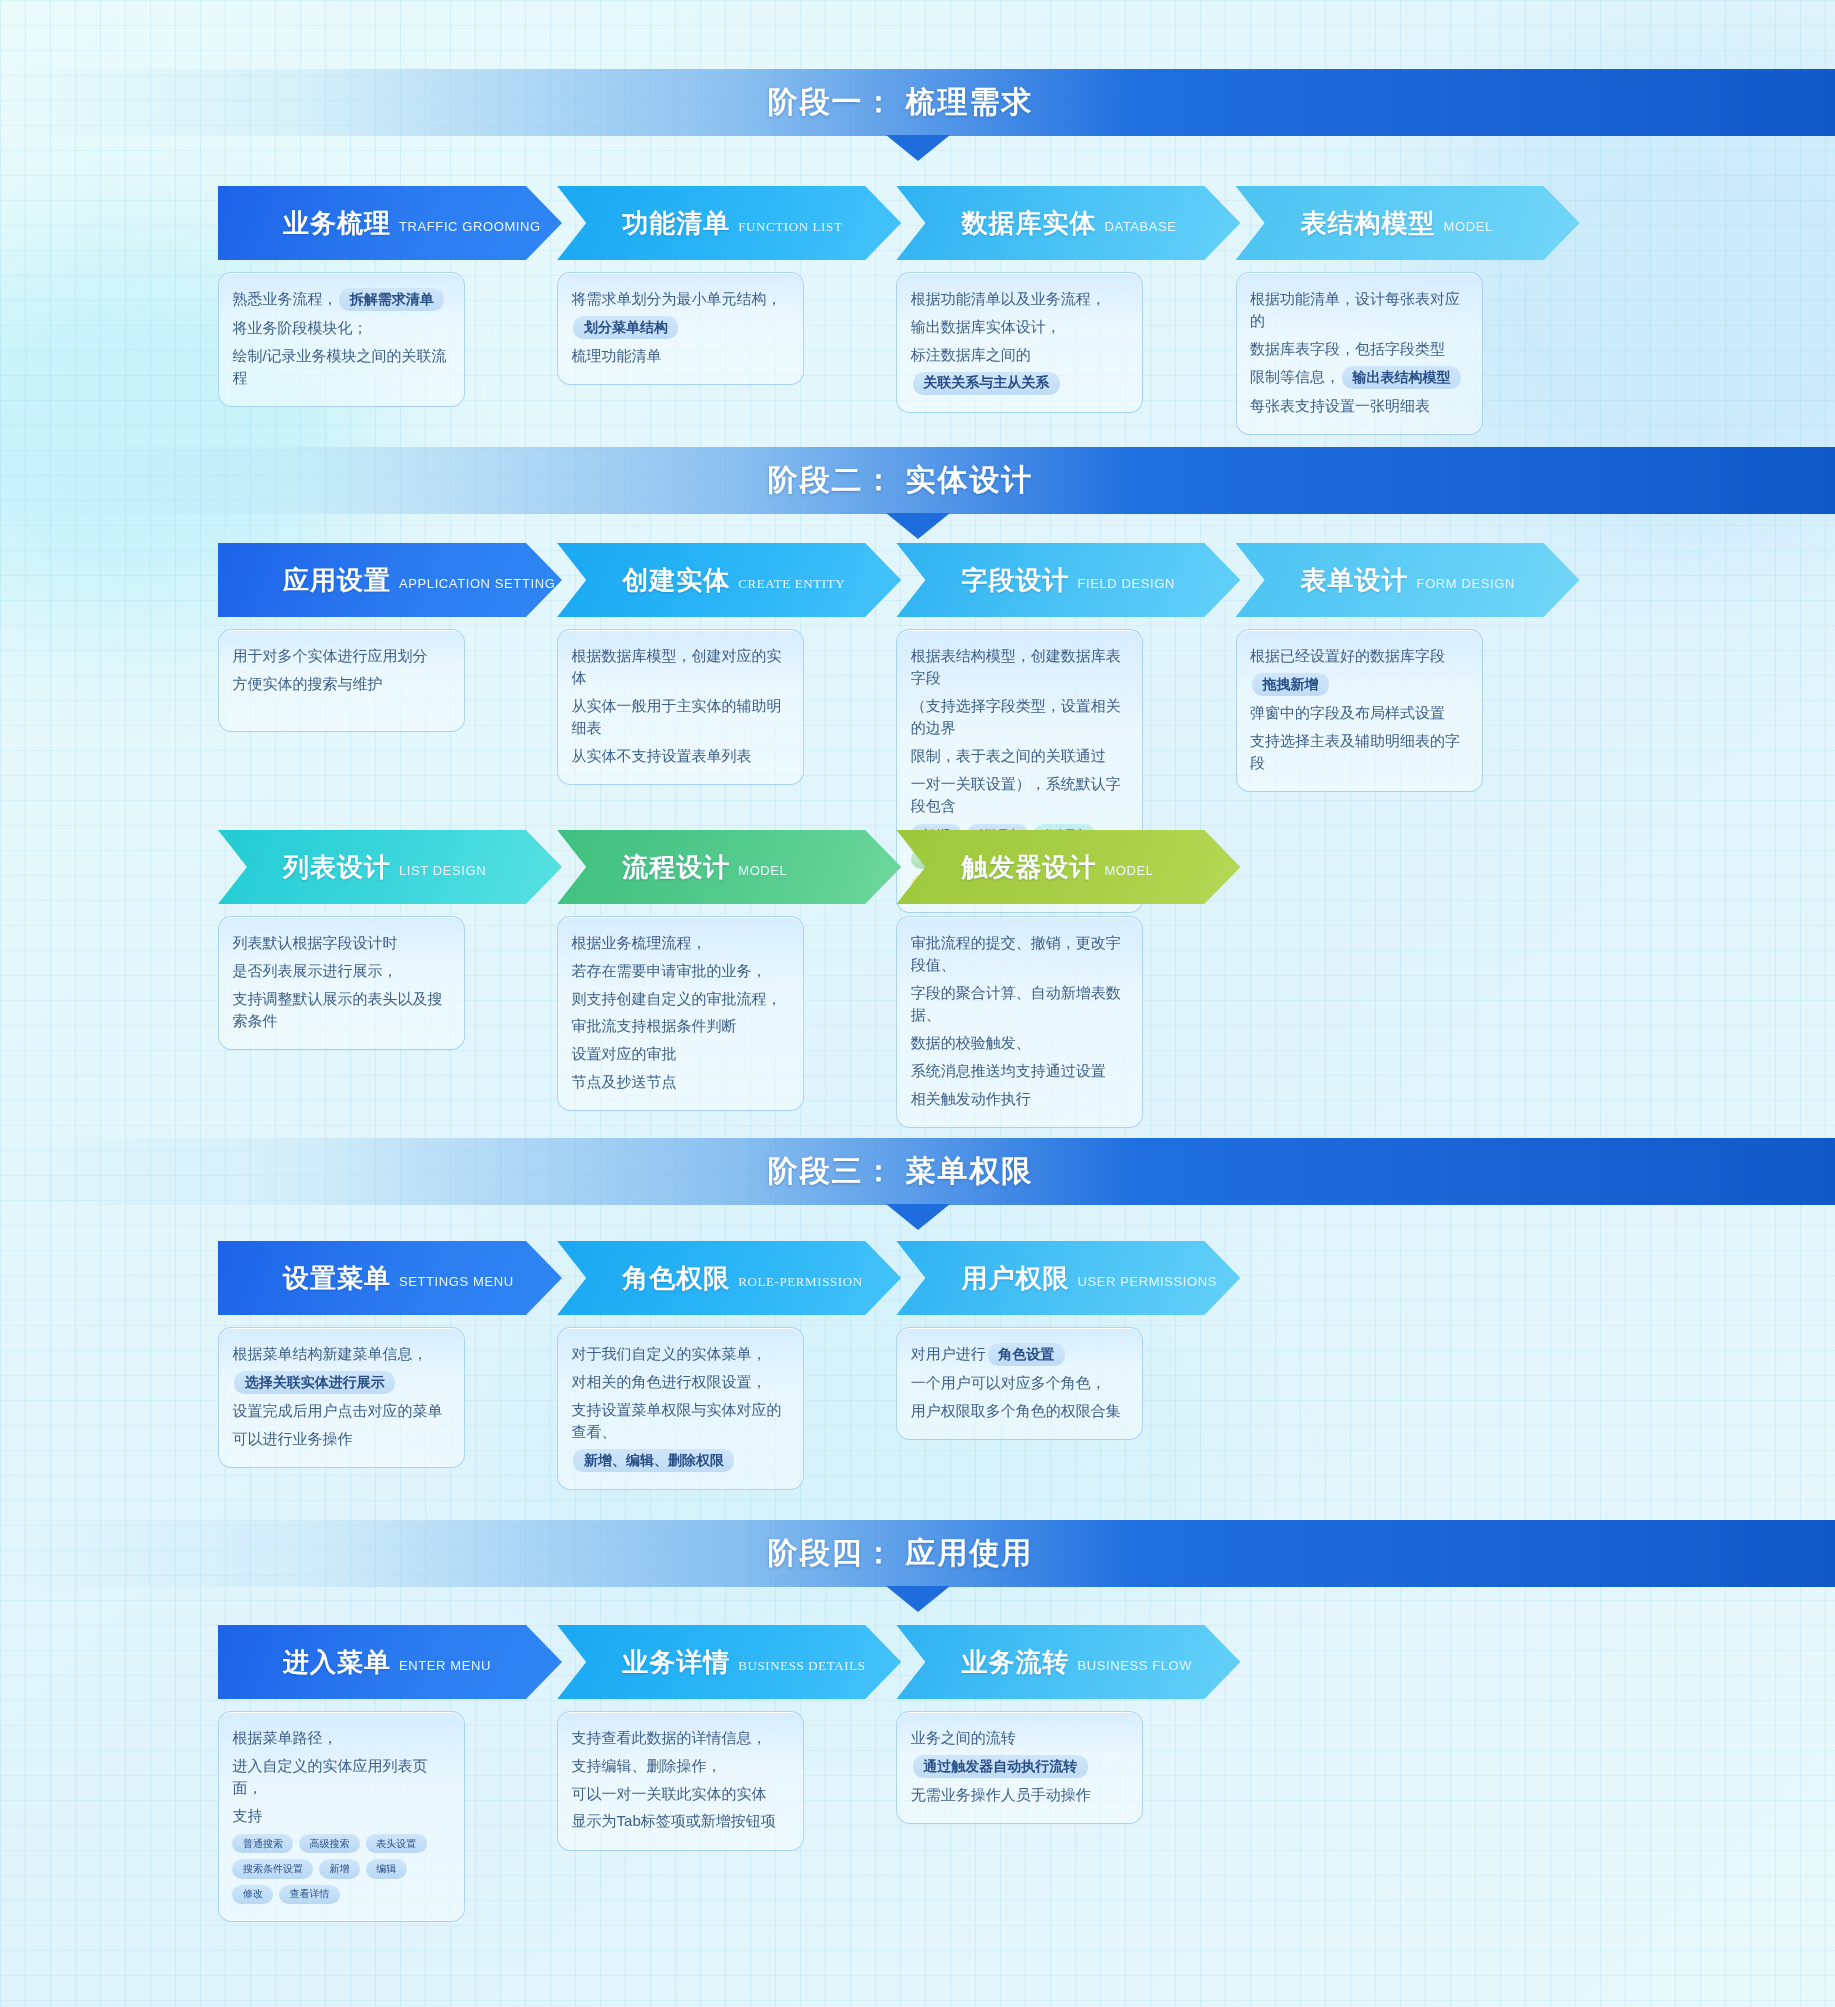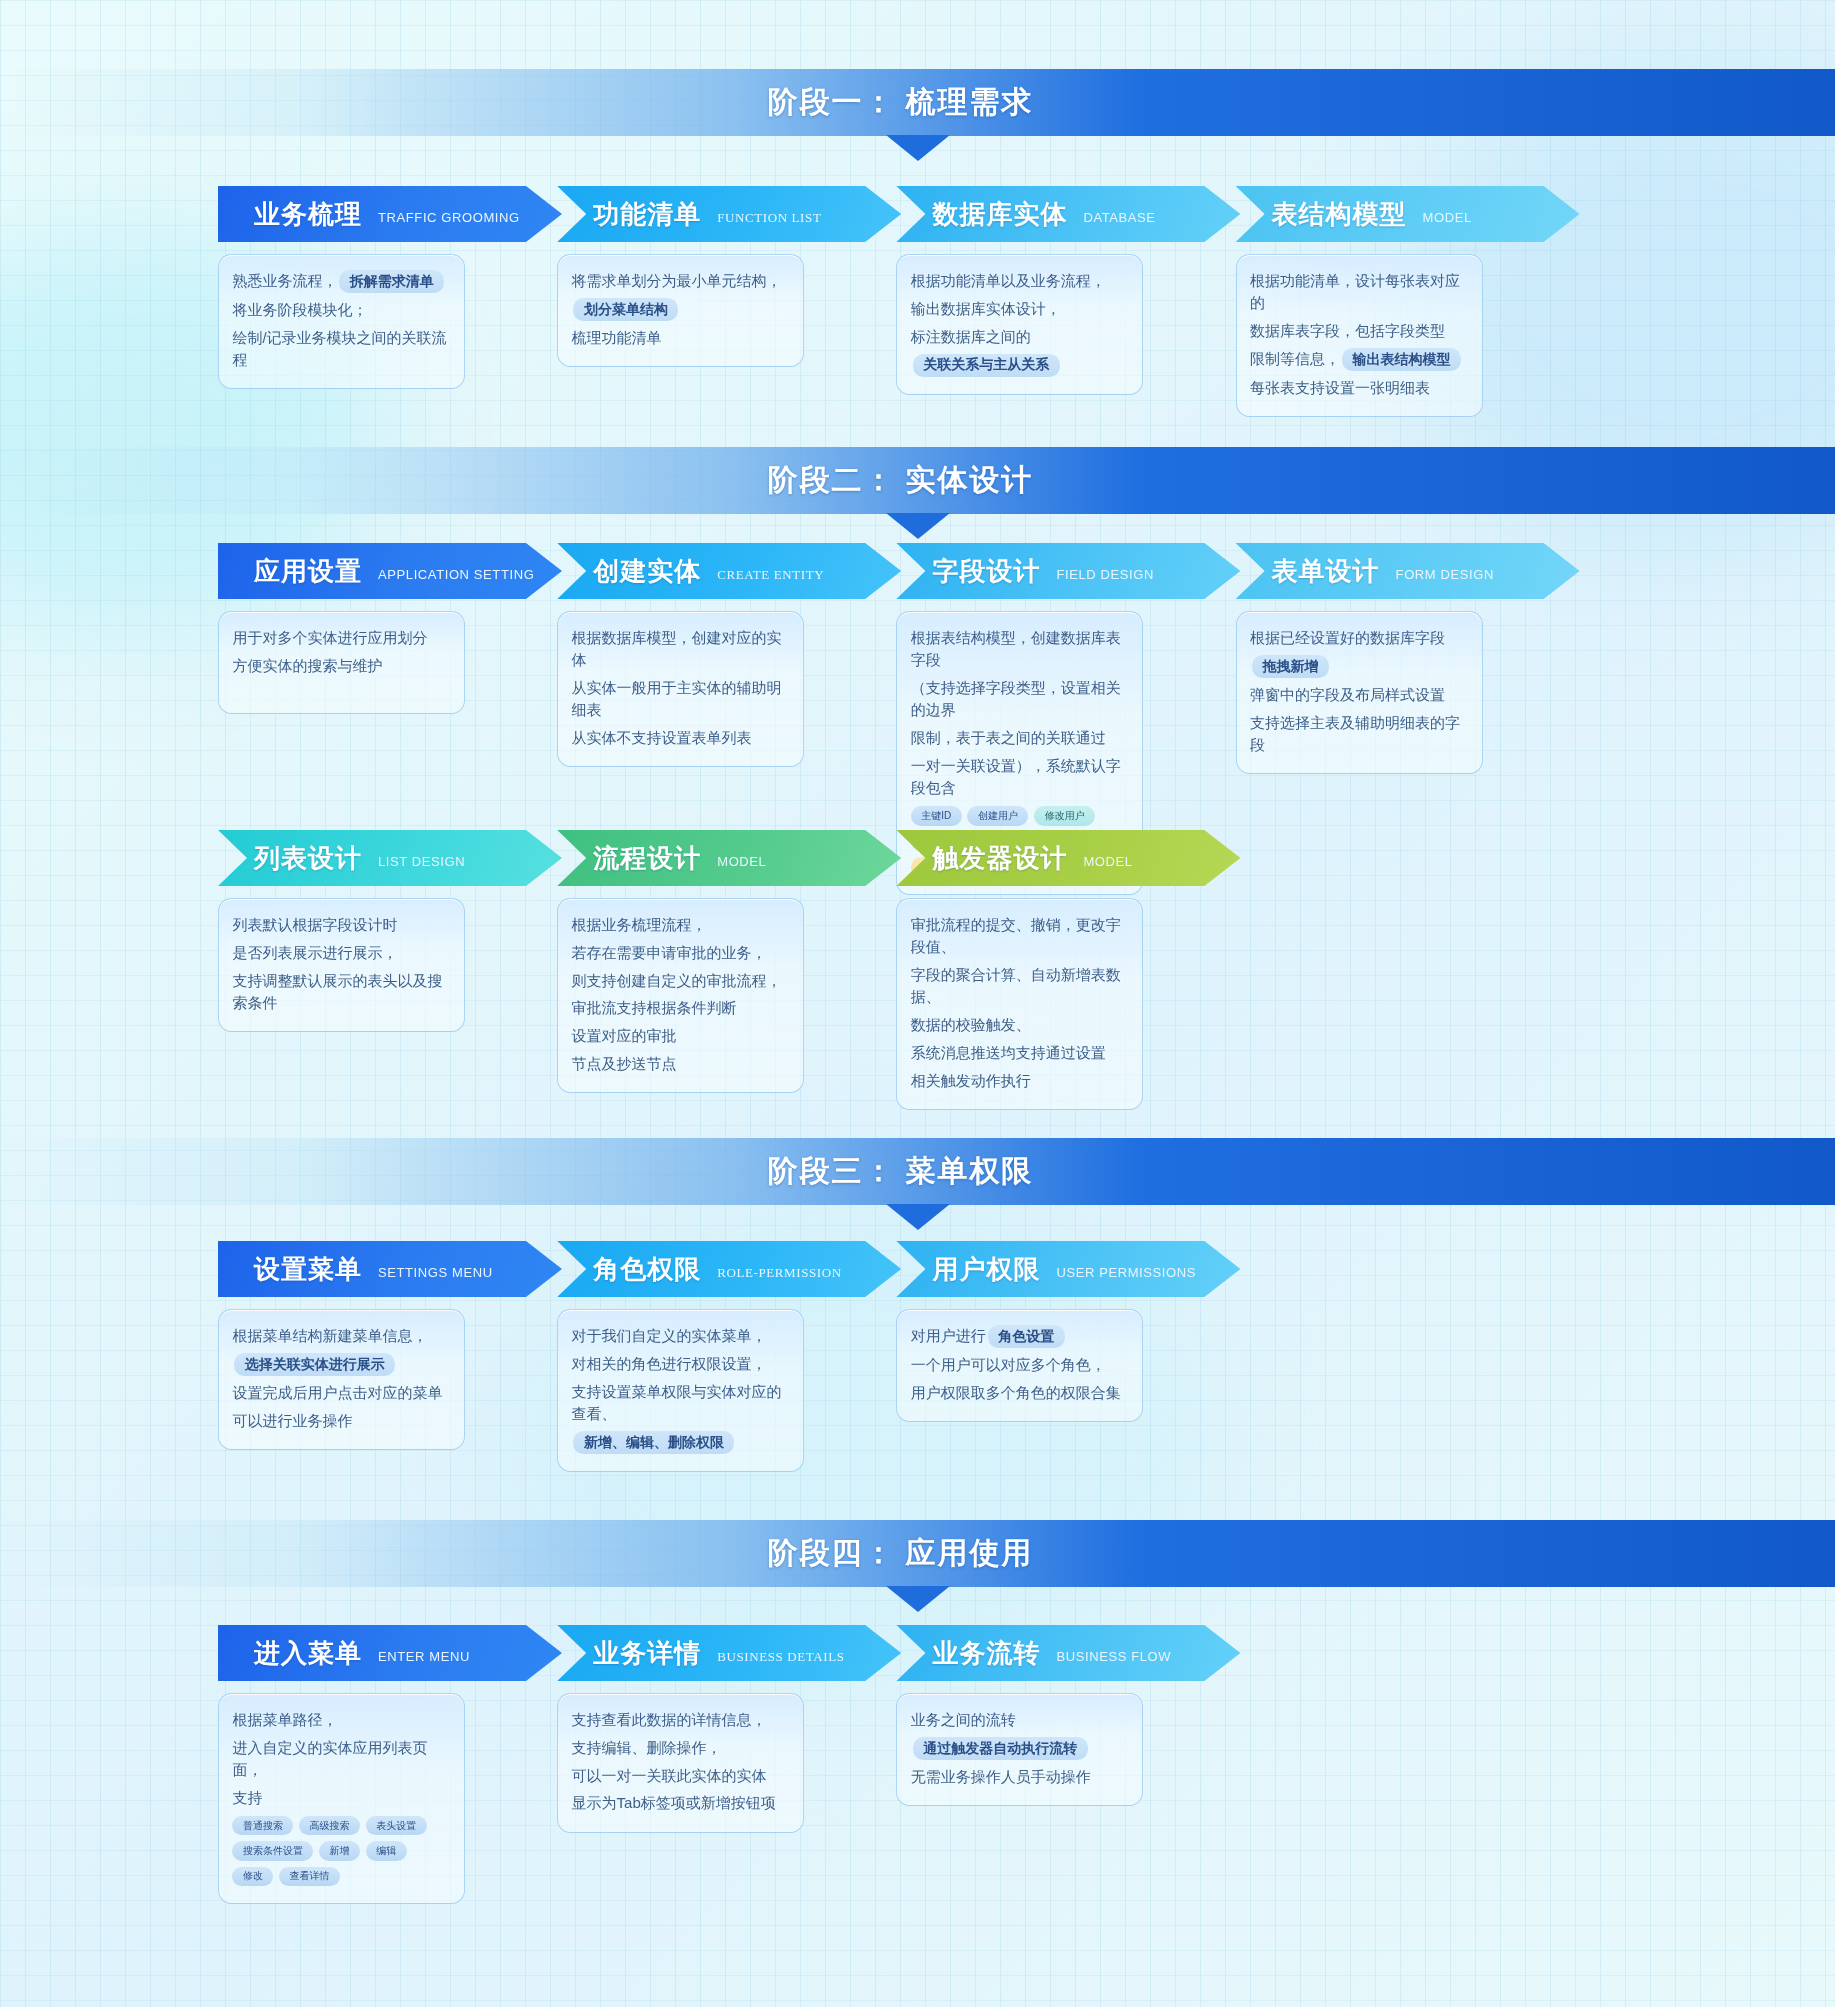--- a/index.html
+++ b/index.html
@@ -48,30 +48,30 @@
   .stage-banner .title{
     color:#ffffff;font-size:30px;font-weight:bold;letter-spacing:1.9px;
     text-shadow:0 1px 2.9px rgba(10,60,130,.35);
     transform:translateX(-17px);
   }
 
   
   .row{position:absolute;display:flex;align-items:flex-start;}
   .col{position:relative;width:344px;margin-right:-4.8px;}
   .chev{
-    position:relative;height:56px;display:flex;align-items:center;
-    padding-left:36px;box-sizing:border-box;
+    position:relative;height:74px;display:flex;align-items:center;
+    padding-left:65px;box-sizing:border-box;
     clip-path:polygon(0 0, calc(100% - 36px) 0, 100% 50%, calc(100% - 36px) 100%, 0 100%);
   }
   .chev.notched{
     clip-path:polygon(0 0, calc(100% - 36px) 0, 100% 50%, calc(100% - 36px) 100%, 0 100%, 29px 50%);
   }
   .chev .cn{color:#fff;font-size:26px;font-weight:bold;letter-spacing:1px;
             text-shadow:0 1px 1.9px rgba(0,50,120,.25);white-space:nowrap;}
-  .chev .en{color:#eaf6ff;font-size:13px;letter-spacing:0.6px;margin-left:16px;white-space:nowrap;
+  .chev .en{color:#eaf6ff;font-size:13px;letter-spacing:0.6px;margin-left:8px;white-space:nowrap;
             font-weight:normal;position:relative;top:3.8px;}
 
   .c-blue    {background:linear-gradient(110deg,#1d63ea 0%,#2b7bf0 55%,#2f86f4 100%);}
   .c-blue2   {background:linear-gradient(110deg,#19a8f2 0%,#2cb6f7 55%,#45c3f9 100%);font-family:Liberation Serif, serif;}
   .c-blue3   {background:linear-gradient(110deg,#2eb2f2 0%,#4fc5f6 60%,#63d0f8 100%);}
   .c-blue4   {background:linear-gradient(110deg,#4cc3f2 0%,#61cef6 60%,#73d6f8 100%);}
   .c-teal    {background:linear-gradient(110deg,#23cbd4 0%,#3fd8dd 60%,#57e0e0 100%);}
   .c-green   {background:linear-gradient(110deg,#3fc080 0%,#56cc8e 60%,#6ed79c 100%);}
   .c-olive   {background:linear-gradient(110deg,#9dc83c 0%,#a9d047 60%,#b6d855 100%);}
 

